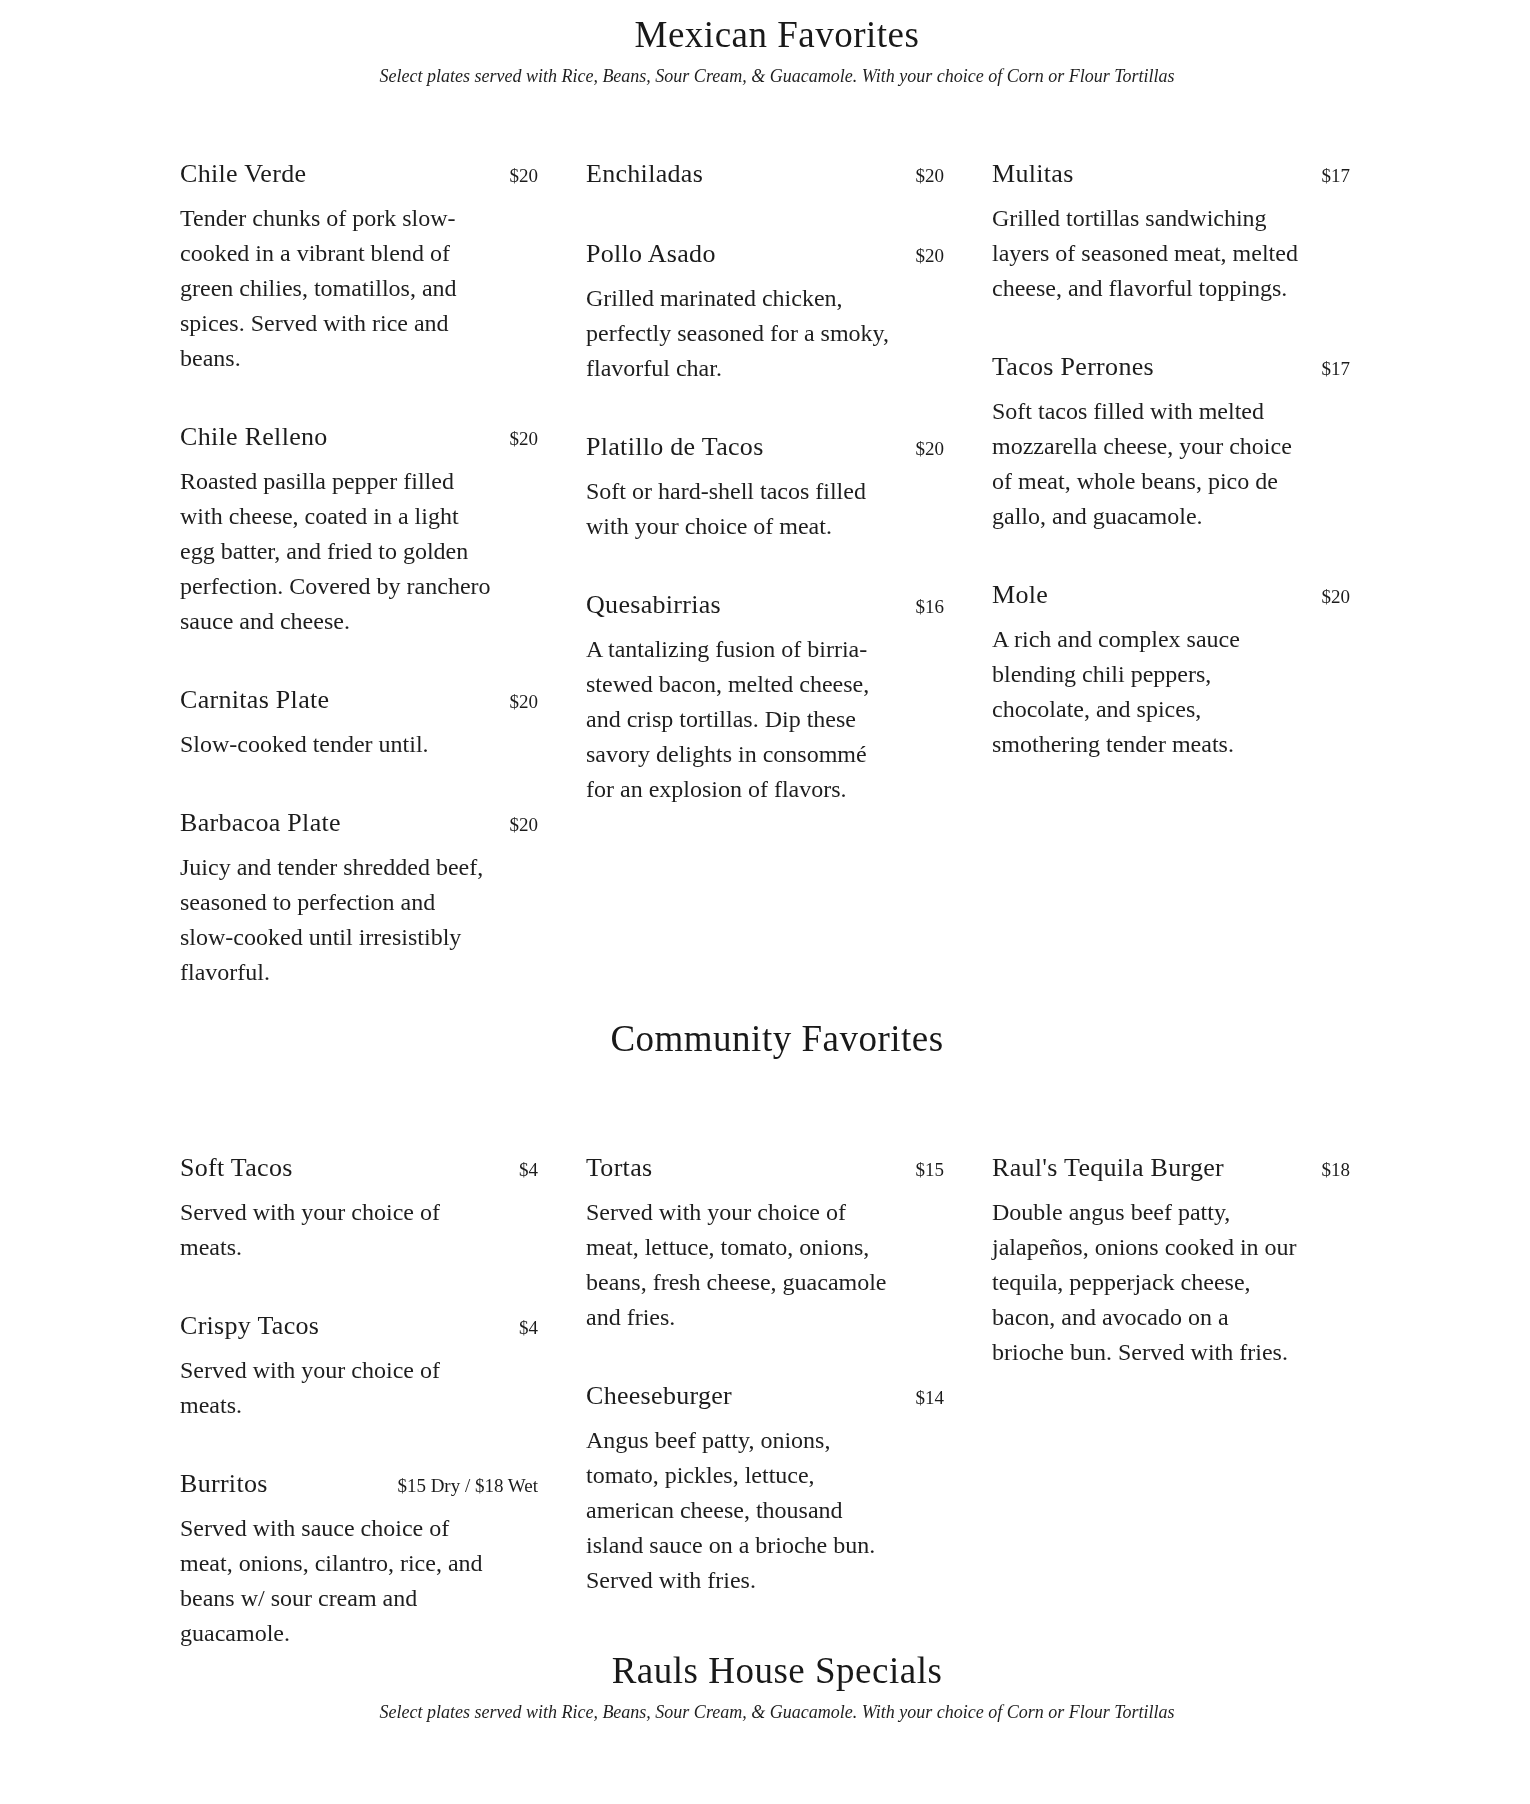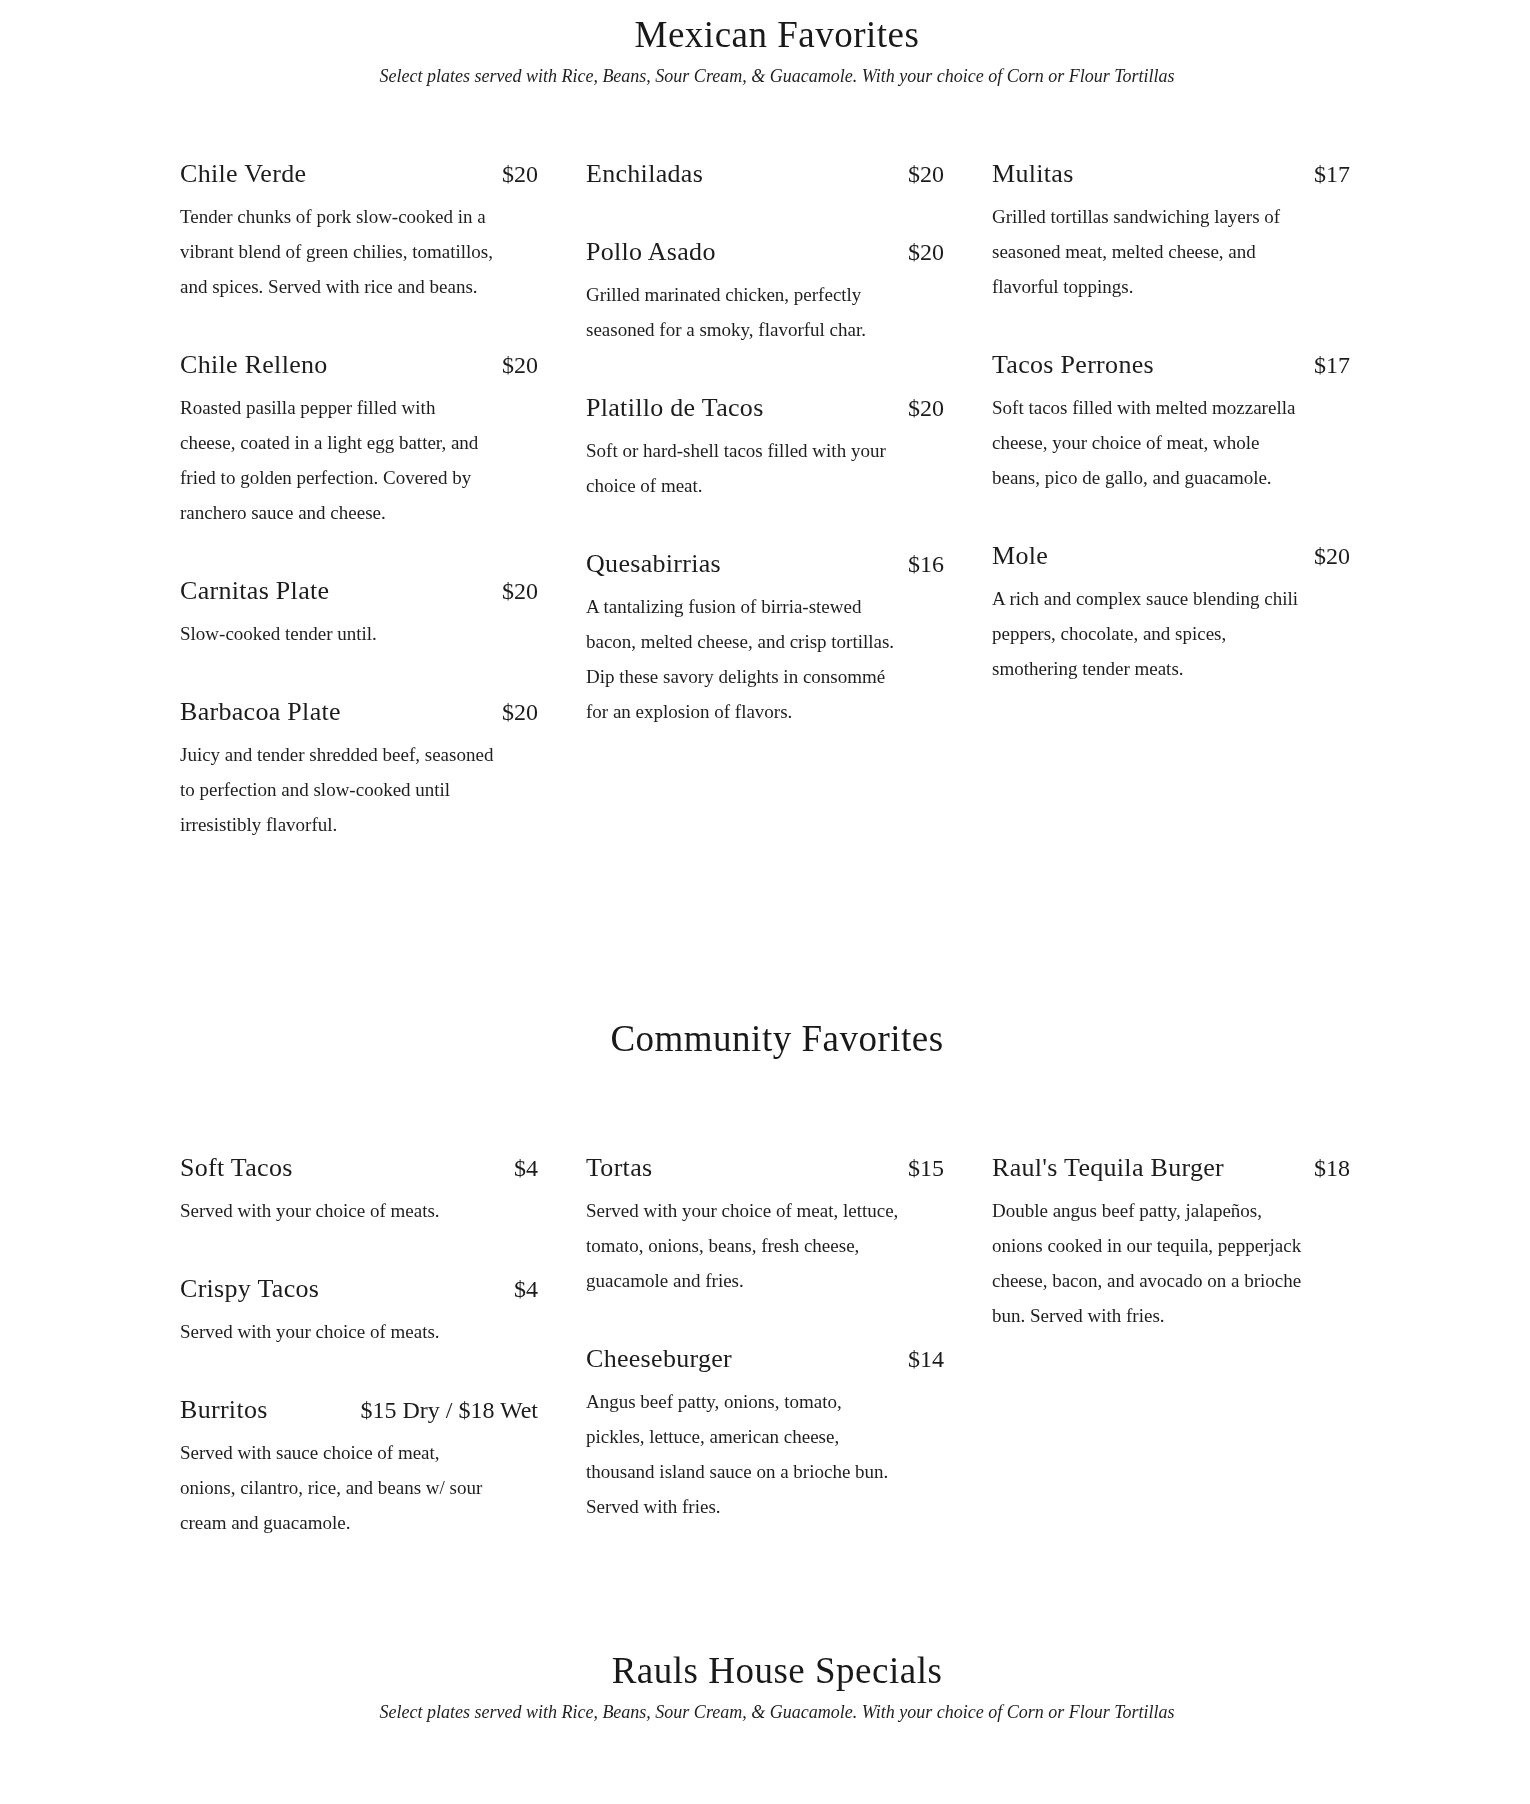--- a/index.html
+++ b/index.html
@@ -68,27 +68,27 @@
     line-height: 34px;
   }
   .item-name {
     margin: 0;
     font-size: 26px;
     font-weight: 400;
     letter-spacing: 0.3px;
     white-space: nowrap;
   }
   .item-price {
-    font-size: 24px;
+    font-size: 19px;
     white-space: nowrap;
     padding-left: 12px;
   }
   .item-desc {
     margin: 8px 0 0 0;
-    font-size: 19px;
+    font-size: 24px;
     line-height: 35px;
     max-width: 314px;
     color: #1e1e1e;
   }
 </style>
 </head>
 <body>
 
 <main id="menu-root">
   <section class="menu-section" id="section-mexican-favorites">

